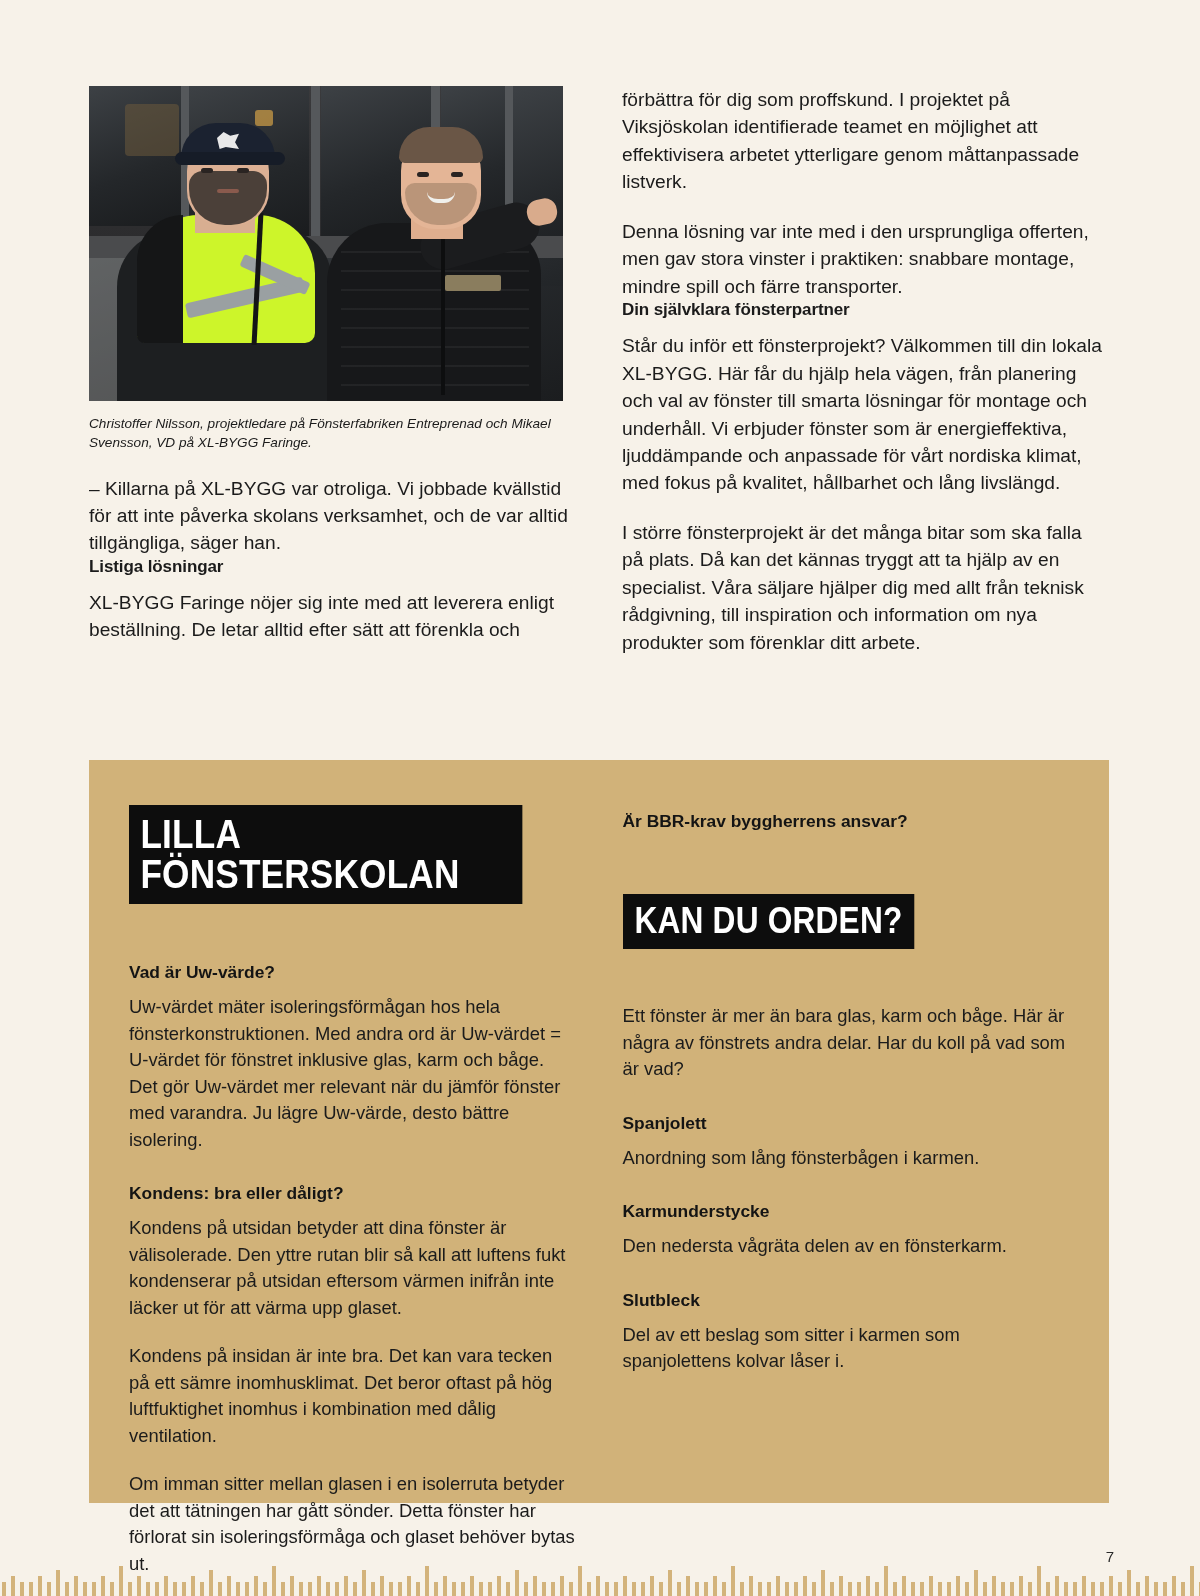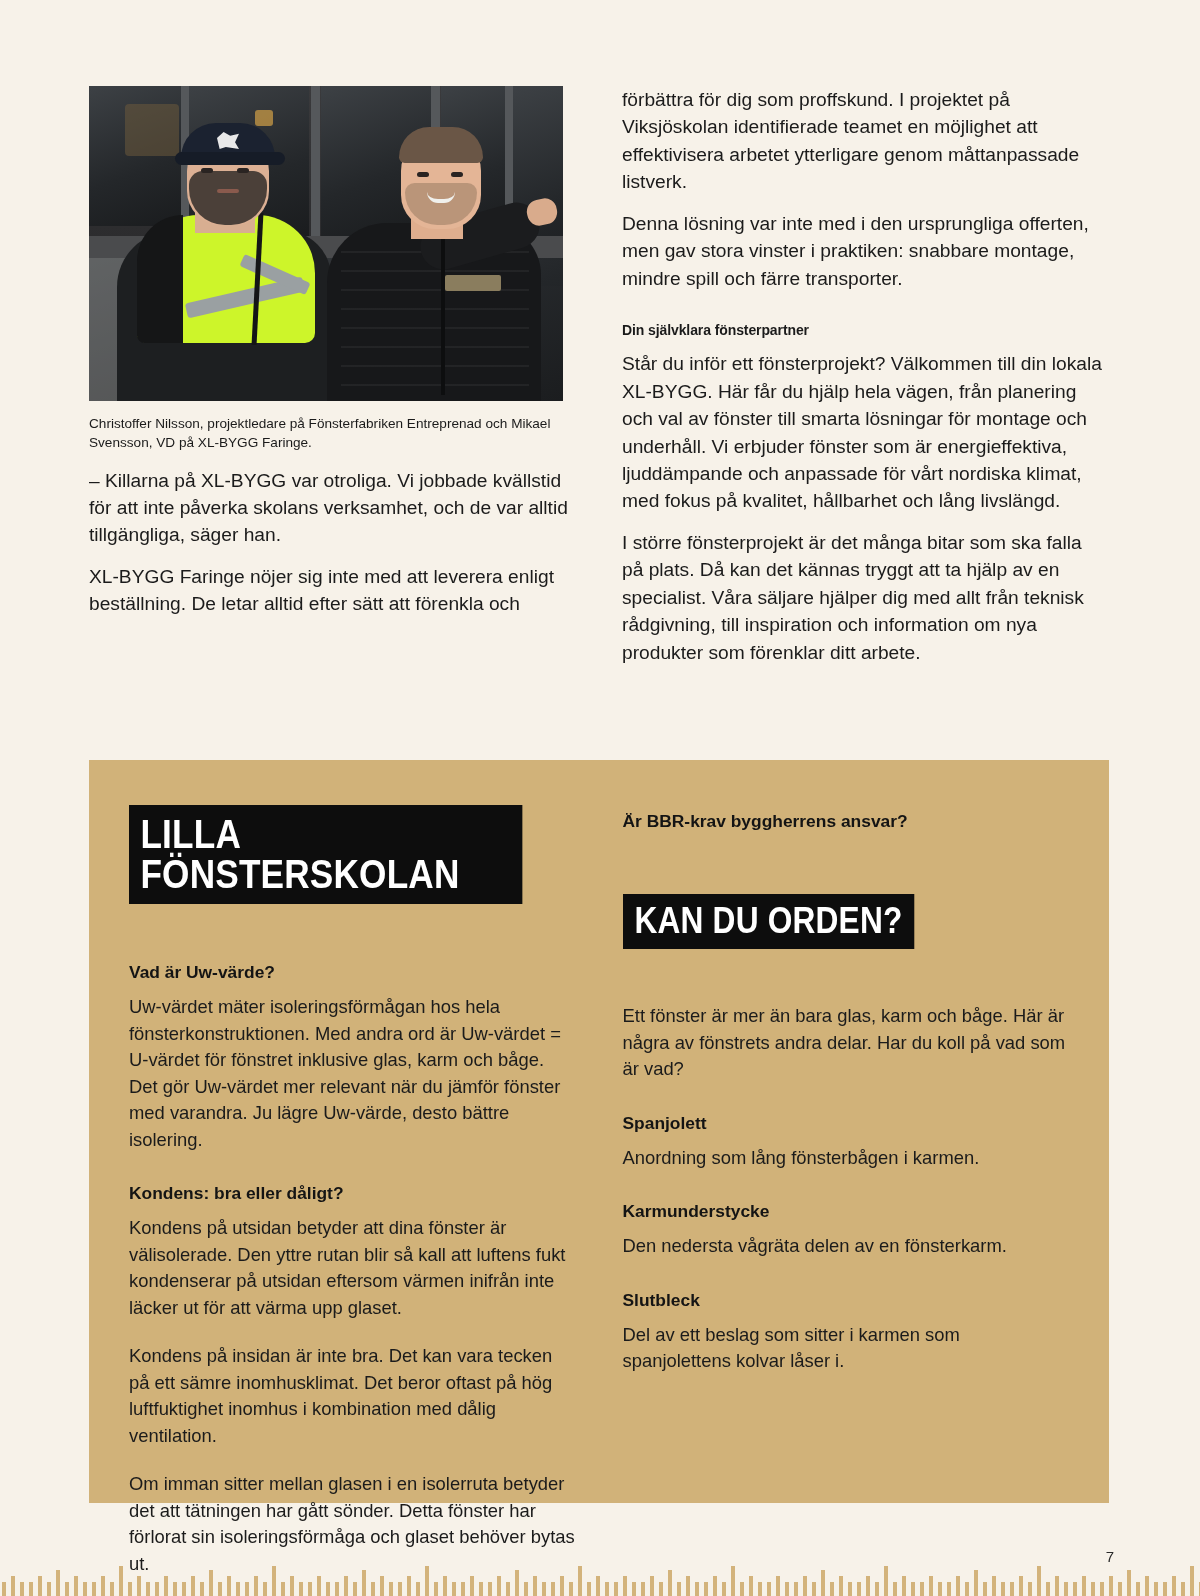--- a/index.html
+++ b/index.html
@@ -167,36 +167,36 @@
     transform: rotate(-12deg);
   }
 
   
   .caption {
     margin-top: 14px;
     font-size: 13.6px;
     line-height: 1.38;
     color: #1b1b1b;
     width: 470px;
+    font-style: italic;
   }
 
   
   .body-p {
     font-size: 19.2px;
     line-height: 1.43;
     color: #1b1b1b;
-    margin-top: 14px;
+    margin-top: 22px;
   }
   .body-p.first { margin-top: 30px; }
   .body-p.tight { margin-top: 0; }
 
   .sub-h {
-    font-size: 14px;
+    font-size: 17px;
     font-weight: bold;
-    margin-top: 30px;
     letter-spacing: -0.1px;
   }
   .sub-h + .body-p { margin-top: 12px; }
 
   .rcol .body-p:first-child { margin-top: 0; }
 
   
   .panel {
     position: absolute;
     left: 89px;
@@ -326,20 +326,21 @@
         <div class="person p2-eye-l"></div>
         <div class="person p2-eye-r"></div>
         <div class="person p2-smile"></div>
         <div class="person p1-hand"></div>
       </div>
 
       <div class="caption">Christoffer Nilsson, projektledare på Fönsterfabriken Entreprenad och Mikael Svensson, VD på XL-BYGG Faringe.</div>
 
       <div class="body-p">– Killarna på XL-BYGG var otroliga. Vi jobbade kvällstid för att inte påverka skolans verksamhet, och de var alltid tillgängliga, säger han.</div>
 
+      <div class="sub-h">Listiga lösningar</div>
       <div class="body-p">XL-BYGG Faringe nöjer sig inte med att leverera enligt beställning. De letar alltid efter sätt att förenkla och</div>
     </div>
 
     <div class="col rcol">
       <div class="body-p tight">förbättra för dig som proffskund. I projektet på Viksjöskolan identifierade teamet en möjlighet att effektivisera arbetet ytterligare genom måttanpassade listverk.</div>
       <div class="body-p">Denna lösning var inte med i den ursprungliga offerten, men gav stora vinster i praktiken: snabbare montage, mindre spill och färre transporter.</div>
 
       <div class="sub-h">Din självklara fönsterpartner</div>
       <div class="body-p">Står du inför ett fönsterprojekt? Välkommen till din lokala XL-BYGG. Här får du hjälp hela vägen, från planering och val av fönster till smarta lösningar för montage och underhåll. Vi erbjuder fönster som är energieffektiva, ljuddämpande och anpassade för vårt nordiska klimat, med fokus på kvalitet, hållbarhet och lång livslängd.</div>
       <div class="body-p">I större fönsterprojekt är det många bitar som ska falla på plats. Då kan det kännas tryggt att ta hjälp av en specialist. Våra säljare hjälper dig med allt från teknisk rådgivning, till inspiration och information om nya produkter som förenklar ditt arbete.</div>

